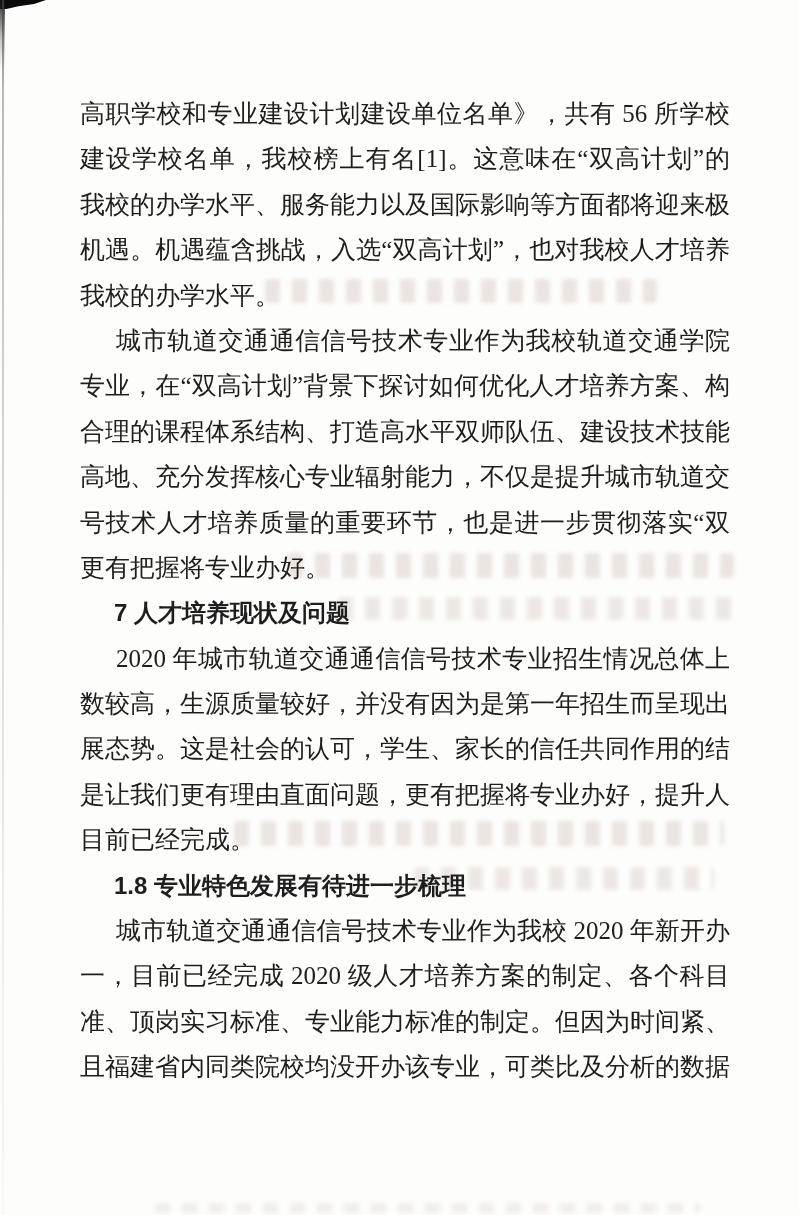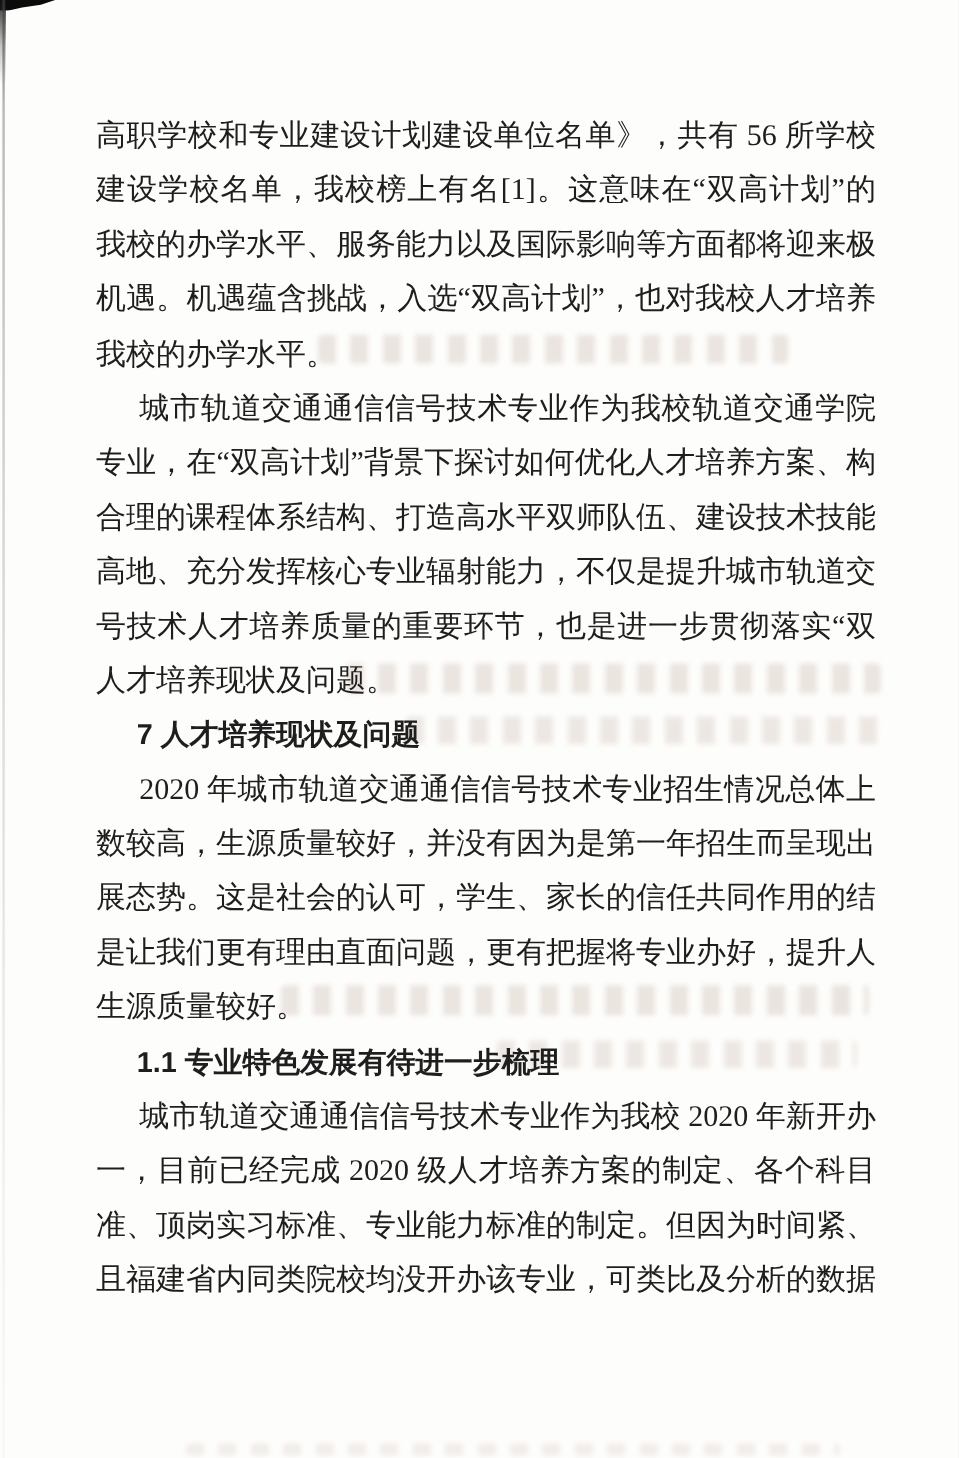--- a/index.html
+++ b/index.html
@@ -111,31 +111,31 @@
     <div class="line justify">建设学校名单，我校榜上有名[1]。这意味在“双高计划”的支持下，</div>
     <div class="line justify">我校的办学水平、服务能力以及国际影响等方面都将迎来极大的发展</div>
     <div class="line justify">机遇。机遇蕴含挑战，入选“双高计划”，也对我校人才培养质量提</div>
     <div class="line">我校的办学水平。</div>
 
     <div class="line justify indent">城市轨道交通通信信号技术专业作为我校轨道交通学院的核心</div>
     <div class="line justify">专业，在“双高计划”背景下探讨如何优化人才培养方案、构建科学</div>
     <div class="line justify">合理的课程体系结构、打造高水平双师队伍、建设技术技能人才培养</div>
     <div class="line justify">高地、充分发挥核心专业辐射能力，不仅是提升城市轨道交通通信信</div>
     <div class="line justify">号技术人才培养质量的重要环节，也是进一步贯彻落实“双高计划”</div>
-    <div class="line">人才培养现状及问题。</div>
+    <div class="line">更有把握将专业办好。</div>
 
     <div class="line heading">7 人才培养现状及问题</div>
 
     <div class="line justify indent">2020 年城市轨道交通通信信号技术专业招生情况总体上录取分</div>
     <div class="line justify">数较高，生源质量较好，并没有因为是第一年招生而呈现出不良的发</div>
     <div class="line justify">展态势。这是社会的认可，学生、家长的信任共同作用的结果。这也</div>
     <div class="line justify">是让我们更有理由直面问题，更有把握将专业办好，提升人才培养质</div>
-    <div class="line">生源质量较好。</div>
+    <div class="line">目前已经完成。</div>
 
-    <div class="line heading">1.1 专业特色发展有待进一步梳理</div>
+    <div class="line heading">1.8 专业特色发展有待进一步梳理</div>
 
     <div class="line justify indent">城市轨道交通通信信号技术专业作为我校 2020 年新开办专业之</div>
     <div class="line justify">一，目前已经完成 2020 级人才培养方案的制定、各个科目的课程标</div>
     <div class="line justify">准、顶岗实习标准、专业能力标准的制定。但因为时间紧、任务重；</div>
     <div class="line justify">且福建省内同类院校均没开办该专业，可类比及分析的数据模型少，</div>
 
   </div>
 </div>
 
 </body></html>

